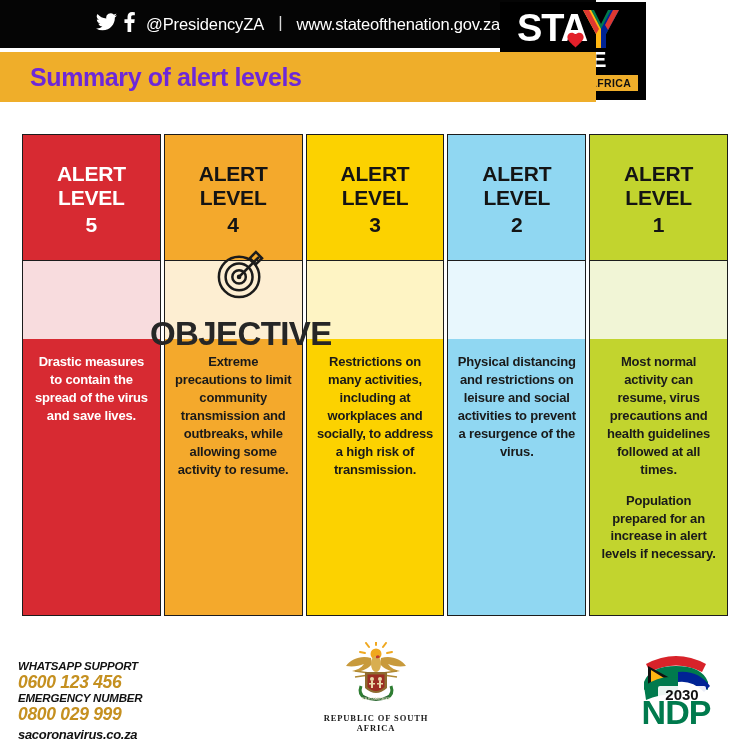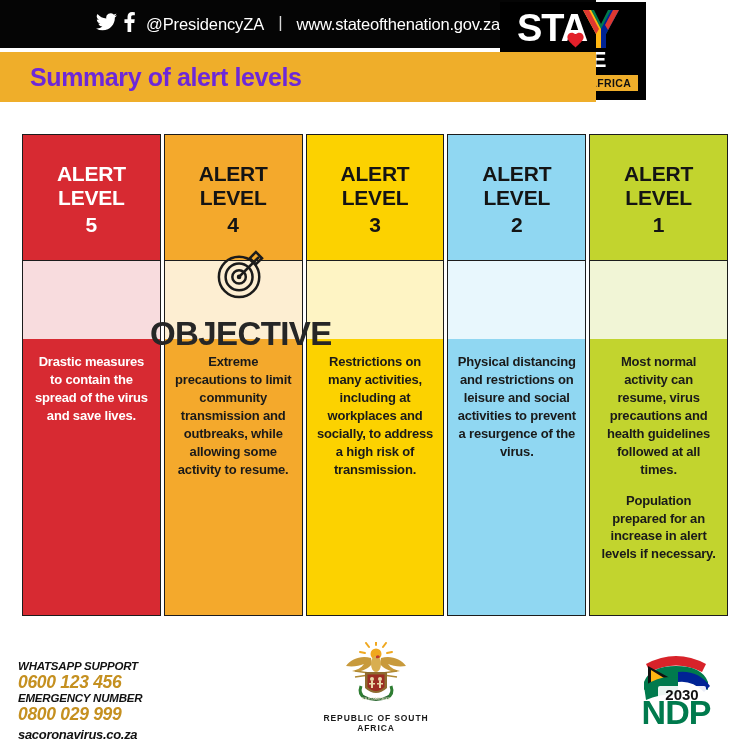--- a/index.html
+++ b/index.html
@@ -132,21 +132,21 @@
     line-height: 1.12; font-family: "Liberation Sans", sans-serif;
   }
   .c-site {
     font-size: 13px; font-weight: 700; color: #111; letter-spacing: -0.3px;
     margin-top: 2px; font-family: "Liberation Sans", sans-serif;
   }
 
   .coat { position: absolute; left: 306px; top: 22px; width: 140px; text-align: center; }
   .coat-cap {
     font-size: 8.5px; font-weight: 700; color: #1a1a1a; letter-spacing: 0.9px;
-    margin-top: 3px; font-family: Liberation Sans, sans-serif;
+    margin-top: 3px; font-family: Liberation Serif, serif;
   }
   .ndp { position: absolute; left: 618px; top: 22px; width: 118px; }
 </style>
 </head>
 <body>
 
 <div class="page">
 
   <div class="topbar">
     <div class="social-row">

